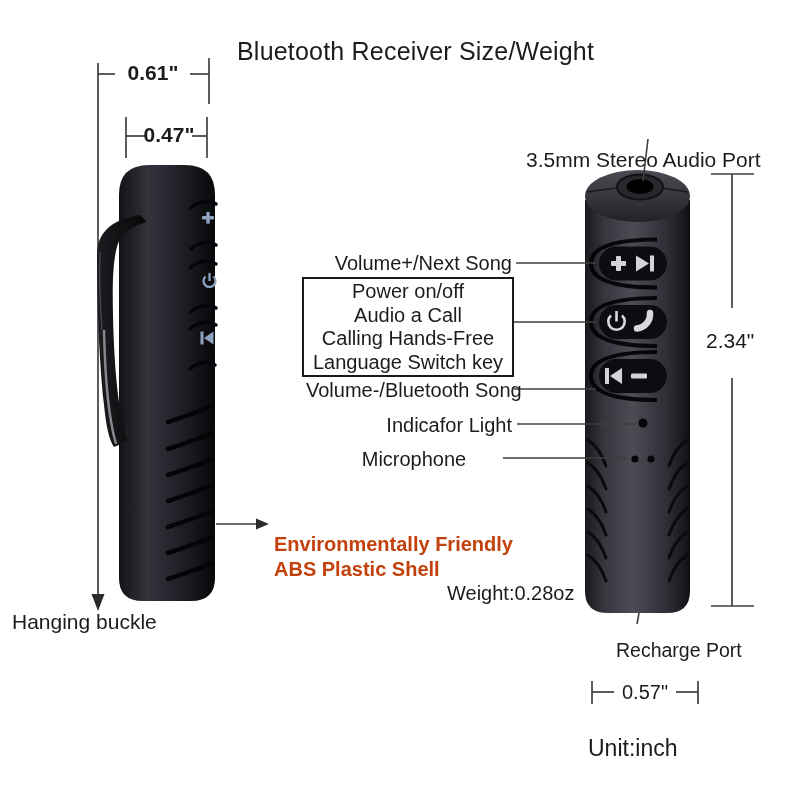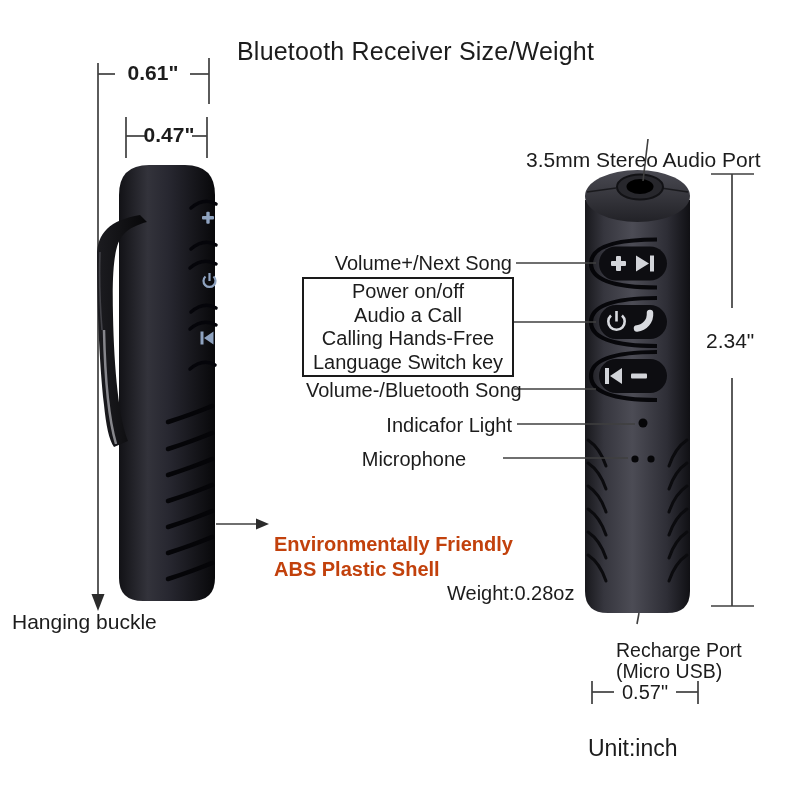--- a/index.html
+++ b/index.html
@@ -240,20 +240,19 @@
   <div class="lbl plain r" style="left:340px;top:414px;width:172px;">Indicafor Light</div>
 
   <div class="lbl plain r" style="left:330px;top:448px;width:168px;text-align:center;">Microphone</div>
 
   <div class="lbl dim-l" style="left:706px;top:329px;">2.34"</div>
 
   <div class="lbl plain" style="left:447px;top:582px;">Weight:0.28oz</div>
 
   <div class="lbl small2" style="left:616px;top:624px;margin-top:16px;">
     <div>Recharge Port</div>
-    <div>(Micro USB)</div>
   </div>
 
   <div class="lbl plain c" style="left:614px;top:681px;width:62px;">0.57"</div>
 
   <div class="lbl unit" style="left:588px;top:735px;">Unit:inch</div>
 
 </div>
 
 </body></html>

